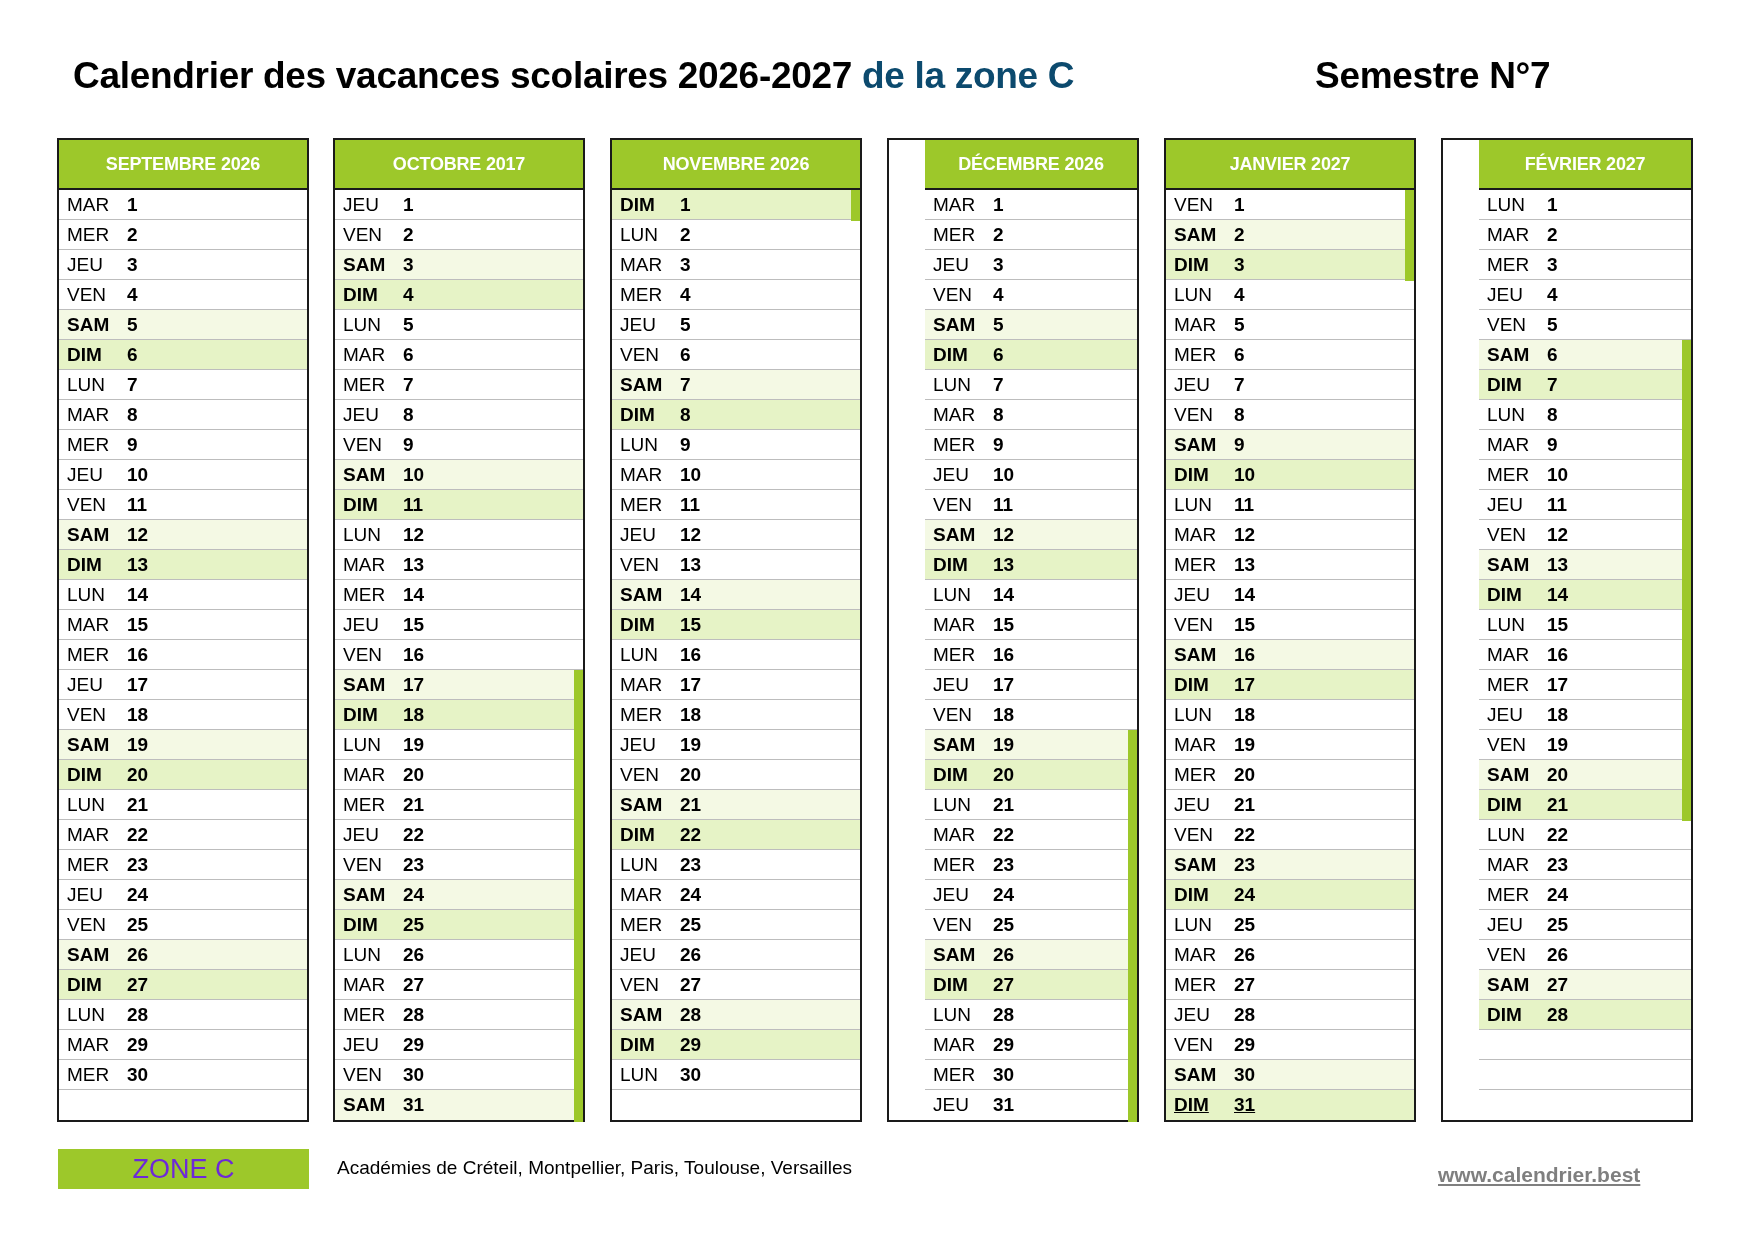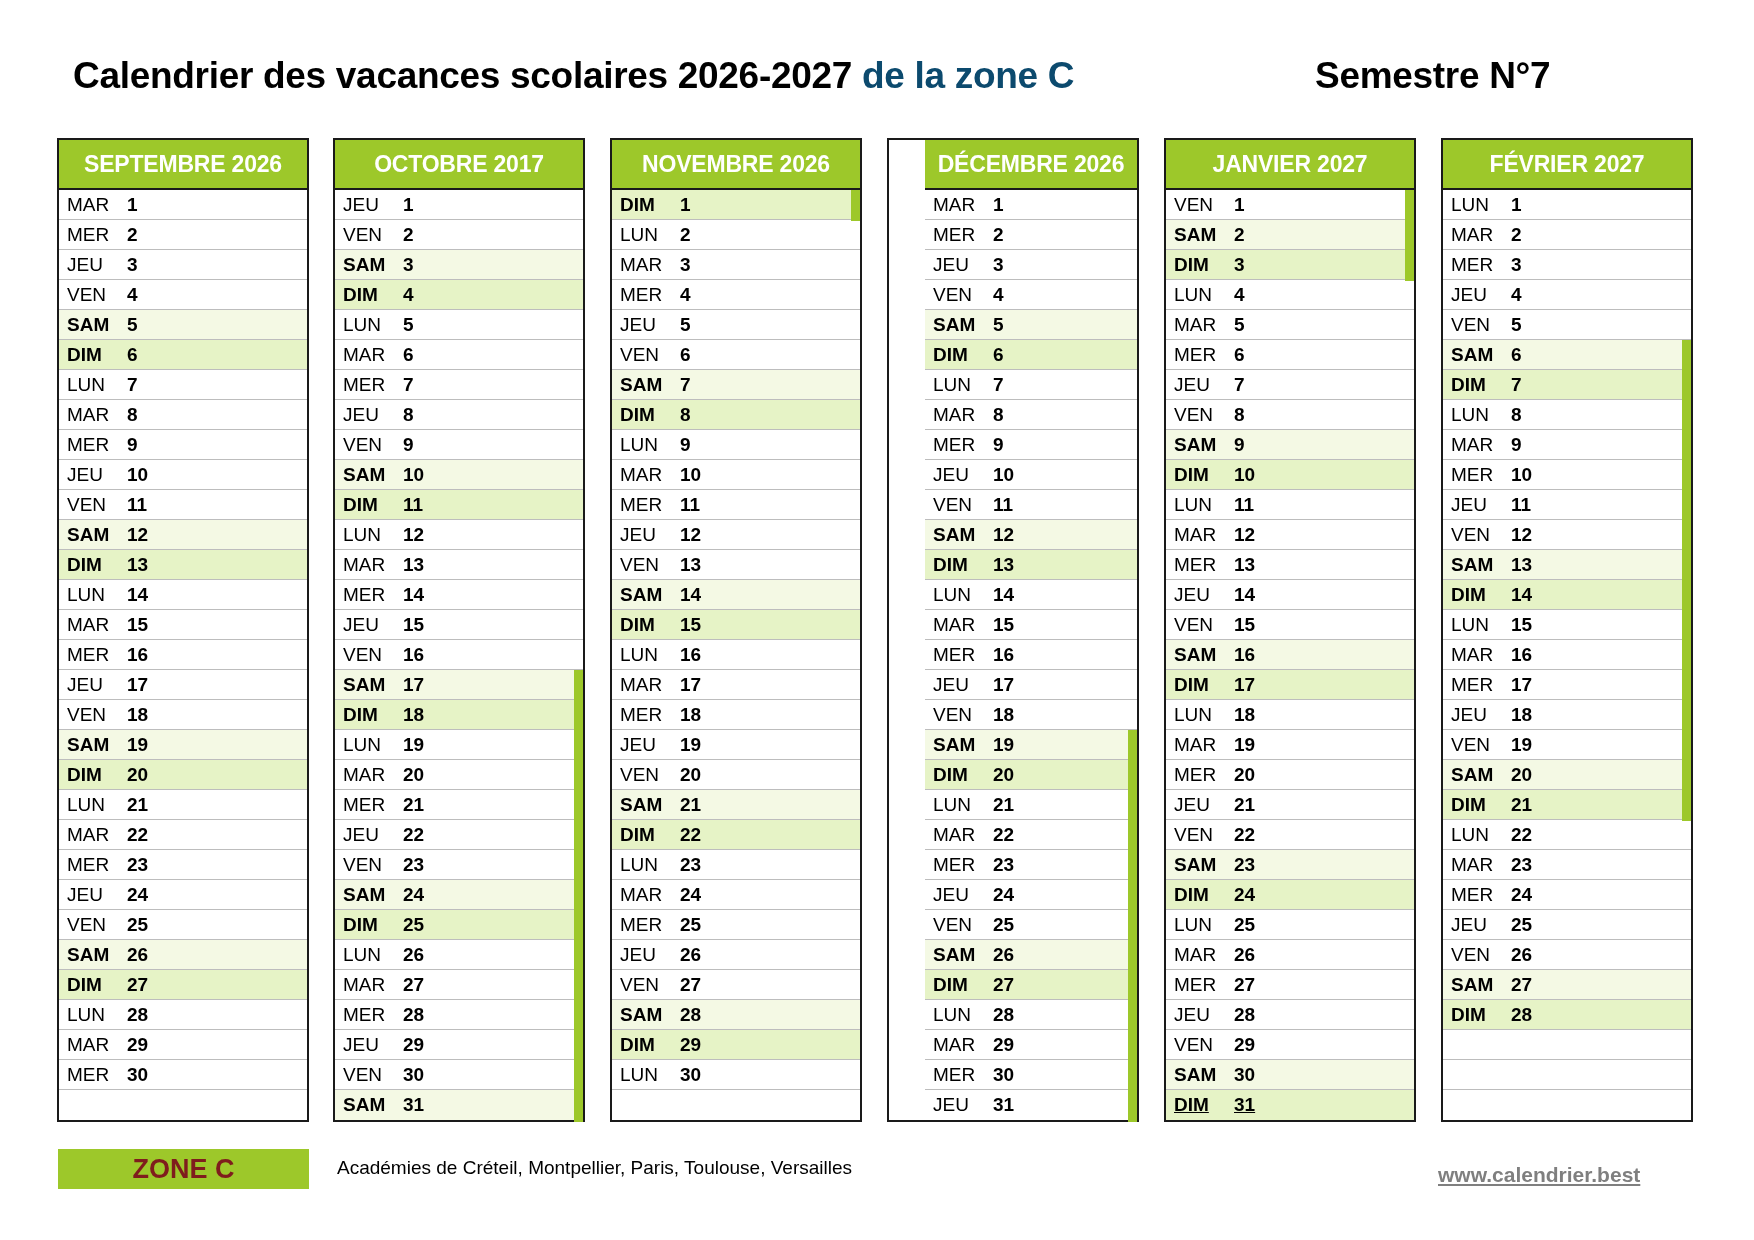--- a/index.html
+++ b/index.html
@@ -2,34 +2,34 @@
 <html><head>
 <meta charset="utf-8">
 <style>
   html, body { margin:0; padding:0; background:#ffffff; }
   body { width:1754px; height:1240px; position:relative; overflow:hidden;
          font-family:"Liberation Sans", "DejaVu Sans", sans-serif; color:#000; }
   .title { position:absolute; left:73px; top:55px; font-size:37px; font-weight:bold; white-space:nowrap; letter-spacing:-0.3px; }
   .title .accent { color:#0c4a6e; }
   .semester { position:absolute; left:1315px; top:55px; font-size:37px; font-weight:bold; white-space:nowrap; letter-spacing:-0.3px; }
   .month { position:absolute; top:138px; width:252px; border:2px solid #1a1a1a; box-sizing:border-box; background:#fff; }
-  .month-header { height:48px; background:#9dc82a; color:#fff; font-weight:bold; font-size:23px;
+  .month-header { height:48px; background:#9dc82a; color:#fff; font-weight:bold; font-size:18px;
                   display:flex; align-items:center; justify-content:center; border-bottom:2px solid #1a1a1a; letter-spacing:-0.2px; white-space:nowrap; }
   .rows { position:relative; }
   .row { height:30px; box-sizing:border-box; border-bottom:1.5px solid #bdbdbd; display:flex; align-items:center; font-size:19px; position:relative; }
   .row:last-child { border-bottom:none; }
   .row.sat { background:#f4f9e4; }
   .row.sun { background:#e6f3c6; }
   .row .dn { width:56px; padding-left:8px; box-sizing:border-box; }
   .row.wk .dn { font-weight:bold; }
   .row .dd { font-weight:bold; padding-left:12px; }
   .row.ul .dn, .row.ul .dd { text-decoration:underline; }
   .row.vac::after { content:""; position:absolute; right:0; top:0; bottom:-1.5px; width:9px; background:#9dc82a; }
-  .zone-box { position:absolute; left:58px; top:1149px; width:251px; height:40px; background:#9dc82a; color:#7f1d1d;
-              font-weight:bold; font-size:27px; display:flex; align-items:center; justify-content:center; }
+  .zone-box { position:absolute; left:58px; top:1149px; width:251px; height:40px; background:#9dc82a; color:#6d28d9;
+              font-weight:normal; font-size:27px; display:flex; align-items:center; justify-content:center; }
   .academies { position:absolute; left:337px; top:1157px; font-size:19px; white-space:nowrap; }
   .website { position:absolute; left:1438px; top:1163px; font-size:21px; font-weight:bold; color:#7f7f7f; text-decoration:underline; white-space:nowrap; }
 </style>
 </head>
 <body>
 
 <div class="title">
   <span>Calendrier des vacances scolaires 2026-2027 </span><span class="accent">de la zone C</span>
 </div>
 <div class="semester">Semestre N°7</div>
@@ -673,21 +673,21 @@
         <div class="row sat wk">
           <span class="dn">SAM</span>
           <span class="dd">30</span>
         </div>
         <div class="row sun wk ul">
           <span class="dn">DIM</span>
           <span class="dd">31</span>
         </div>
       </div>
     </div>
-    <div class="month" style="left: 1441px;">
+    <div class="month" style="left: 1441px; padding-left: 36px;">
       <div class="month-header">FÉVRIER 2027</div>
       <div class="rows">
         <div class="row">
           <span class="dn">LUN</span>
           <span class="dd">1</span>
         </div>
         <div class="row">
           <span class="dn">MAR</span>
           <span class="dd">2</span>
         </div>

